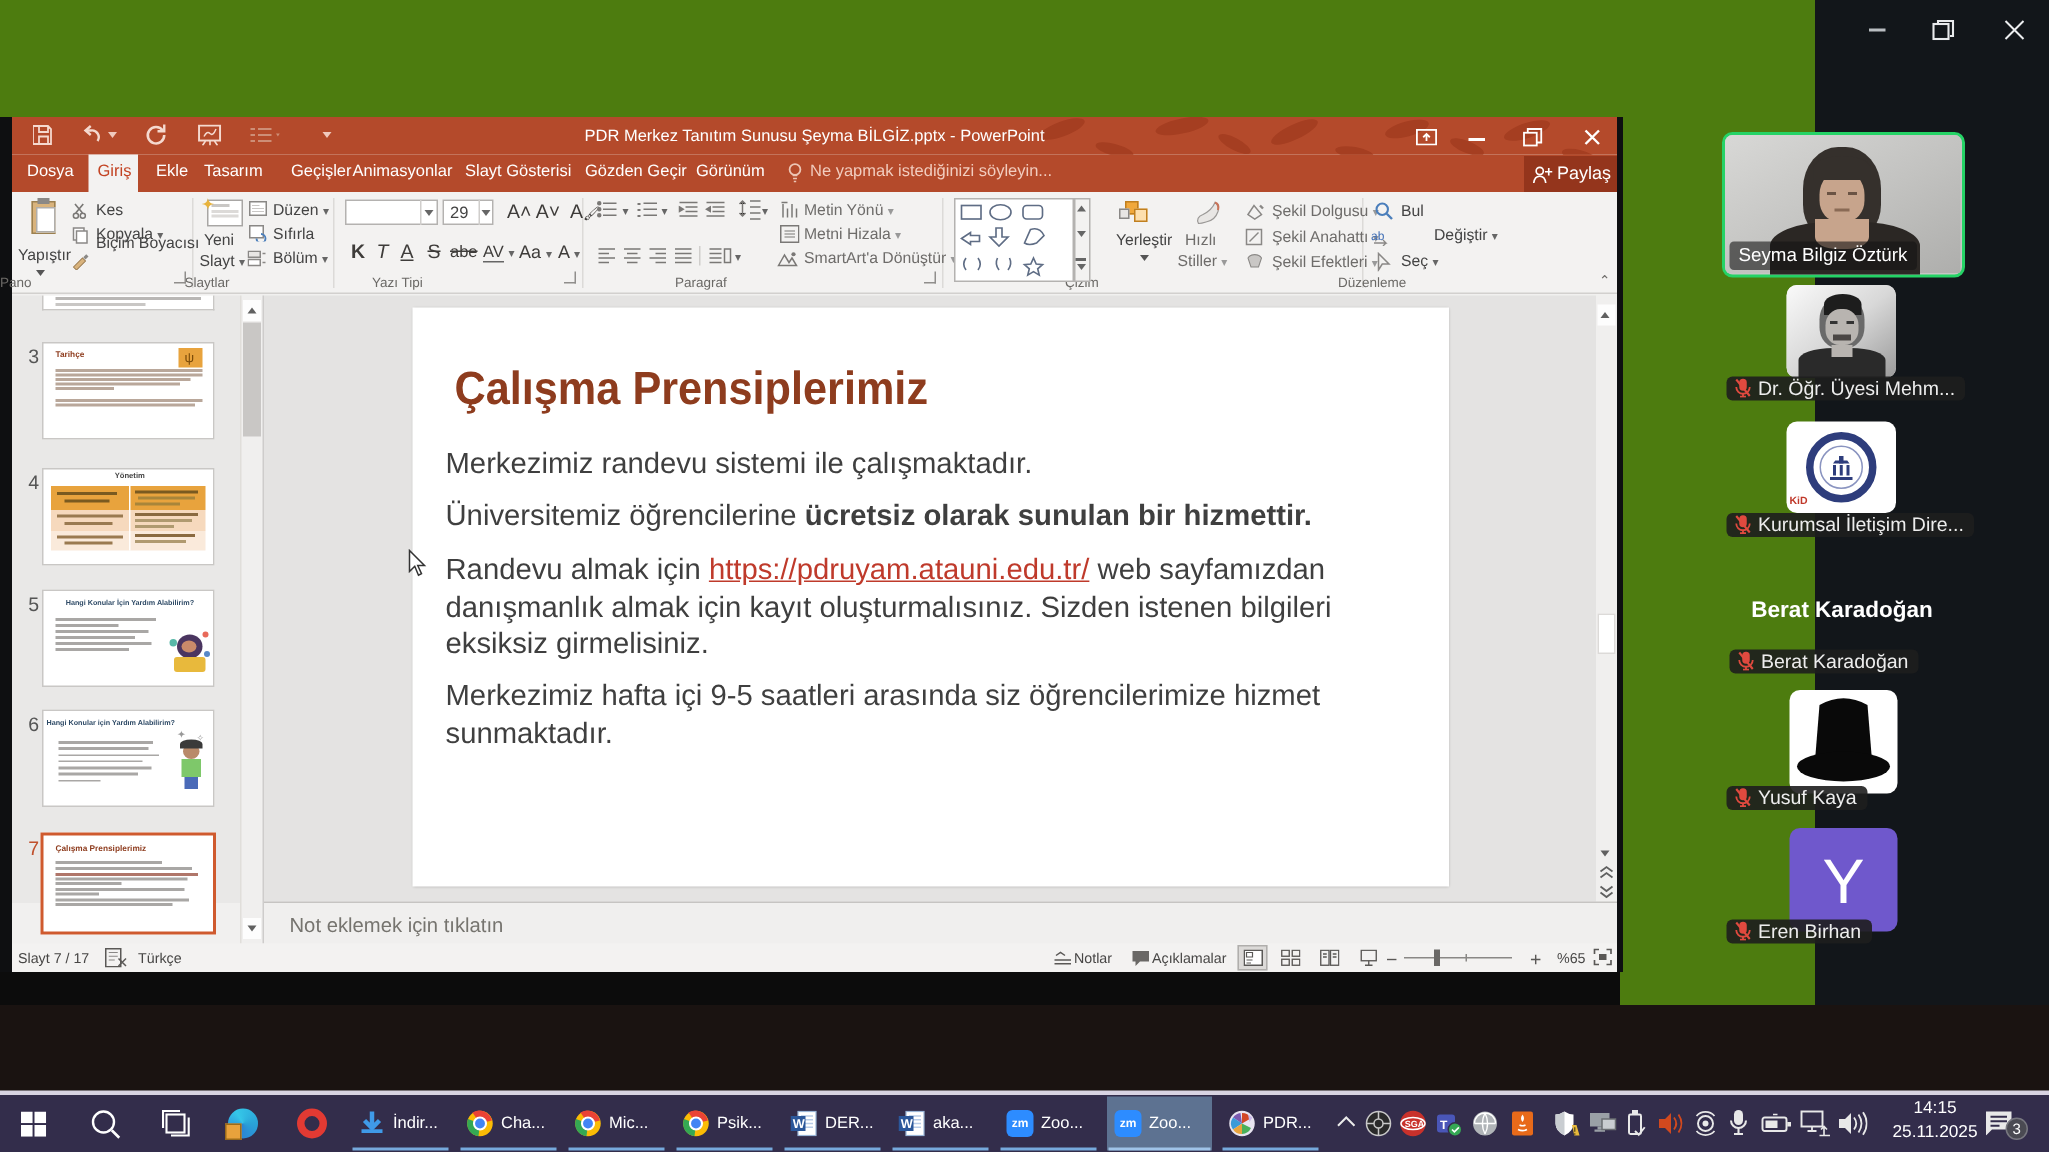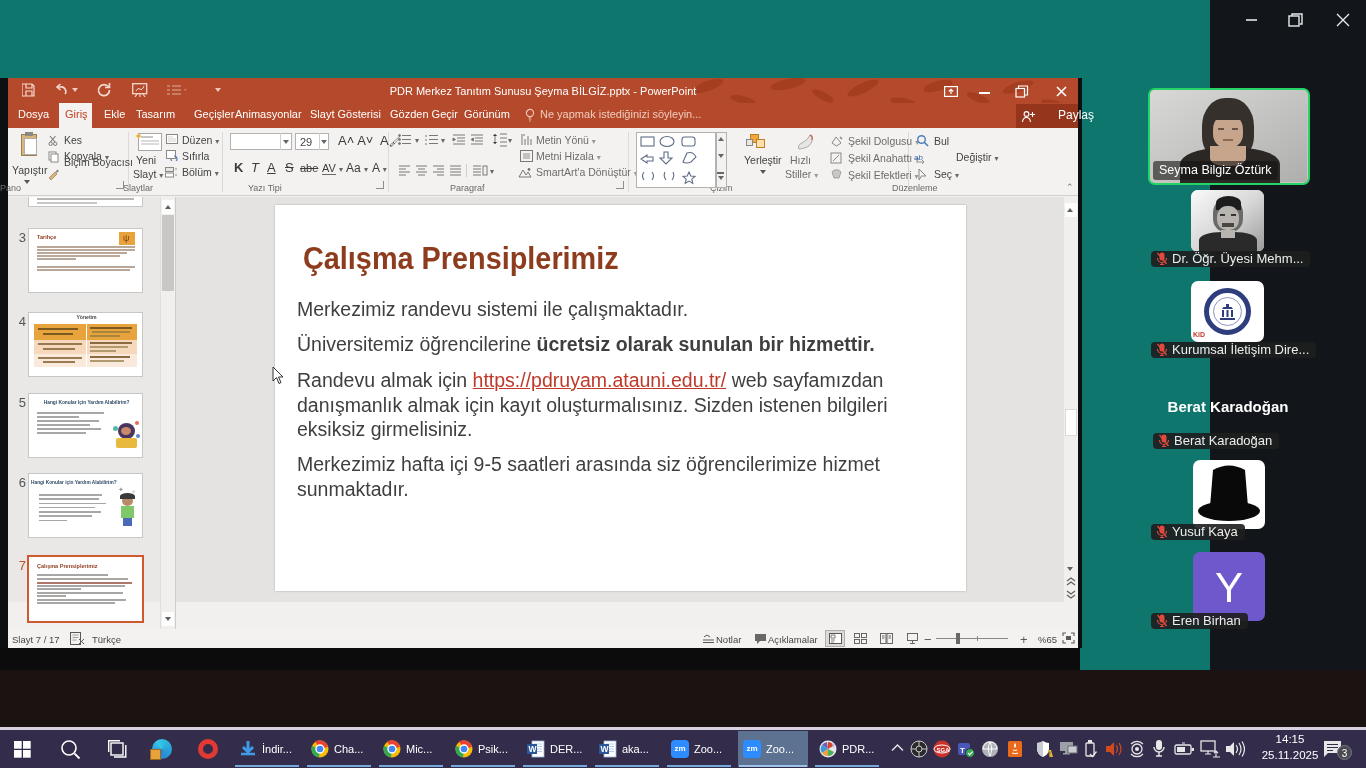--- a/index.html
+++ b/index.html
@@ -1,18 +1,18 @@
 <!DOCTYPE html>
 <html><head>
 <meta charset="utf-8">
 <style>
 * { margin:0; padding:0; box-sizing:border-box; }
 html,body { width:1366px; height:768px; overflow:hidden; background:#12161a; font-family:"Liberation Sans", sans-serif; }
 .abs { position:absolute; }
-#stage { position:relative; width:1210px; height:768px; background:#0f766e; }
+#stage { position:relative; width:1210px; height:768px; background:#4d7c0f; }
 
 #ppt { left:8px; top:78px; width:1070px; height:570px; background:#f1f0ef; }
 #titlebar { left:0; top:0; width:1070px; height:25px; background:#b44a2b; }
 #tabrow { left:0; top:25px; width:1070px; height:25px; background:#b44a2b; }
 #ribbon { left:0; top:50px; width:1070px; height:68px; background:#f3f2f1; border-bottom:1px solid #d2d0ce; }
 .tab { position:absolute; top:5px; color:#fff; font-size:11px; }
 .grplabel { position:absolute; bottom:2px; font-size:9px; color:#6b6966; width:120px; text-align:left; }
 .vsep { position:absolute; top:4px; height:60px; width:1px; background:#dcdad8; }
 .ritem { position:absolute; font-size:10.5px; color:#444; white-space:nowrap; }
 
@@ -135,21 +135,21 @@
           <path d="M4.5 9 h3 M4.7 11 h2.6 M5.2 13 h1.6" stroke="#ecc5b5" stroke-width="1.1"></path>
         </svg>
       <div class="tab" style="left:532px;color:#f2cdbf;">Ne yapmak istediğinizi söyleyin...</div>
 
       <div class="abs" style="left:1008px;top:1px;width:62px;height:24px;background:#94351c;"></div>
       <svg class="abs" style="left:1013px;top:7px" width="14" height="13" viewBox="0 0 14 13">
           <circle cx="5.5" cy="4" r="2.4" fill="none" stroke="#fff" stroke-width="1.1"></circle>
           <path d="M1.5 12 q0.5 -4.5 4 -4.5 q3.5 0 4 4.5" fill="none" stroke="#fff" stroke-width="1.1"></path>
           <path d="M11.5 2 v5 M9 4.5 h5" stroke="#fff" stroke-width="1.1"></path>
         </svg>
-      <div class="abs" style="left:1030px;top:5px;color:#fff;font-size:12px;margin-left:20px;">Paylaş</div>
+      <div class="abs" style="left:1030px;top:5px;color:#fff;font-size:12px;">Paylaş</div>
     </div>
     <div class="abs" id="ribbon">
       <div class="vsep" style="left:120px;"></div>
       <div class="vsep" style="left:214px;"></div>
       <div class="vsep" style="left:380px;"></div>
       <div class="vsep" style="left:620px;"></div>
       <div class="vsep" style="left:900px;"></div>
       <div class="grplabel" style="left:-8px;">Pano</div>
       <div class="grplabel" style="left:115px;">Slaytlar</div>
       <div class="grplabel" style="left:240px;">Yazı Tipi</div>
@@ -495,20 +495,23 @@
         </svg>
       <svg class="abs" style="left:2px;top:392px" width="10" height="10" viewBox="0 0 10 10">
           <path d="M1 2 L5 5 L9 2" fill="none" stroke="#606060" stroke-width="1.2"></path>
           <path d="M1 6 L5 9 L9 6" fill="none" stroke="#606060" stroke-width="1.2"></path>
         </svg>
     </div>
 
     <svg class="abs" style="left:264px;top:288px" width="13" height="19" viewBox="0 0 13 19">
         <path d="M1 1 v14 l3.5 -3.5 2.5 6 2 -1 -2.5 -5.5 h4.5z" fill="#fff" stroke="#333" stroke-width="1"></path>
       </svg>
+    <div class="abs" id="notes">
+        <span style="position:absolute;left:17px;top:7px;">Not eklemek için tıklatın</span>
+      </div>
     <div class="abs" id="status">
       <div class="abs" style="left:4px;top:5px;">Slayt 7 / 17</div>
       <svg class="abs" style="left:62px;top:3px" width="15" height="13" viewBox="0 0 15 13">
           <rect x="0.5" y="0.5" width="10" height="12" fill="none" stroke="#5a5856"></rect>
           <path d="M2.5 3 h6 M2.5 5.5 h6 M2.5 8 h4" stroke="#8a8886" stroke-width="0.8"></path>
           <path d="M9 7 l5 5 m0 -5 l-5 5" stroke="#5a5856" stroke-width="1"></path>
         </svg>
       <div class="abs" style="left:84px;top:5px;">Türkçe</div>
       <svg class="abs" style="left:694px;top:5px" width="13" height="11" viewBox="0 0 13 11">
           <path d="M2 3 l3 -2 3 2 M1 6 h11 M1 8.5 h11" stroke="#5a5856" fill="none"></path>

